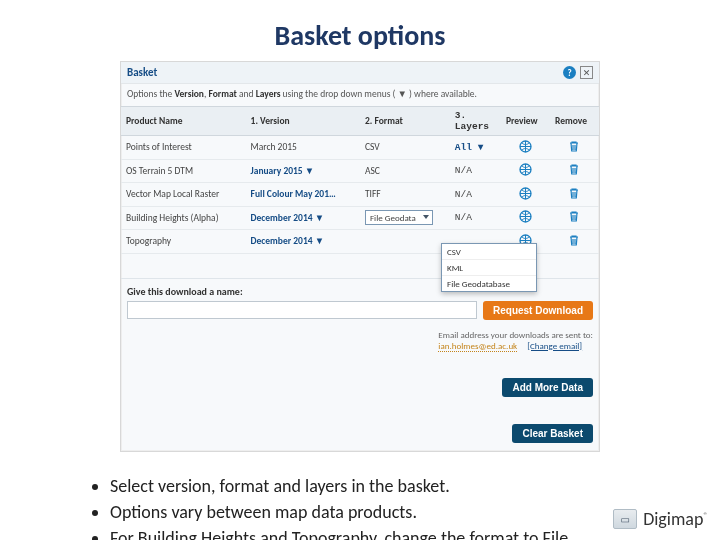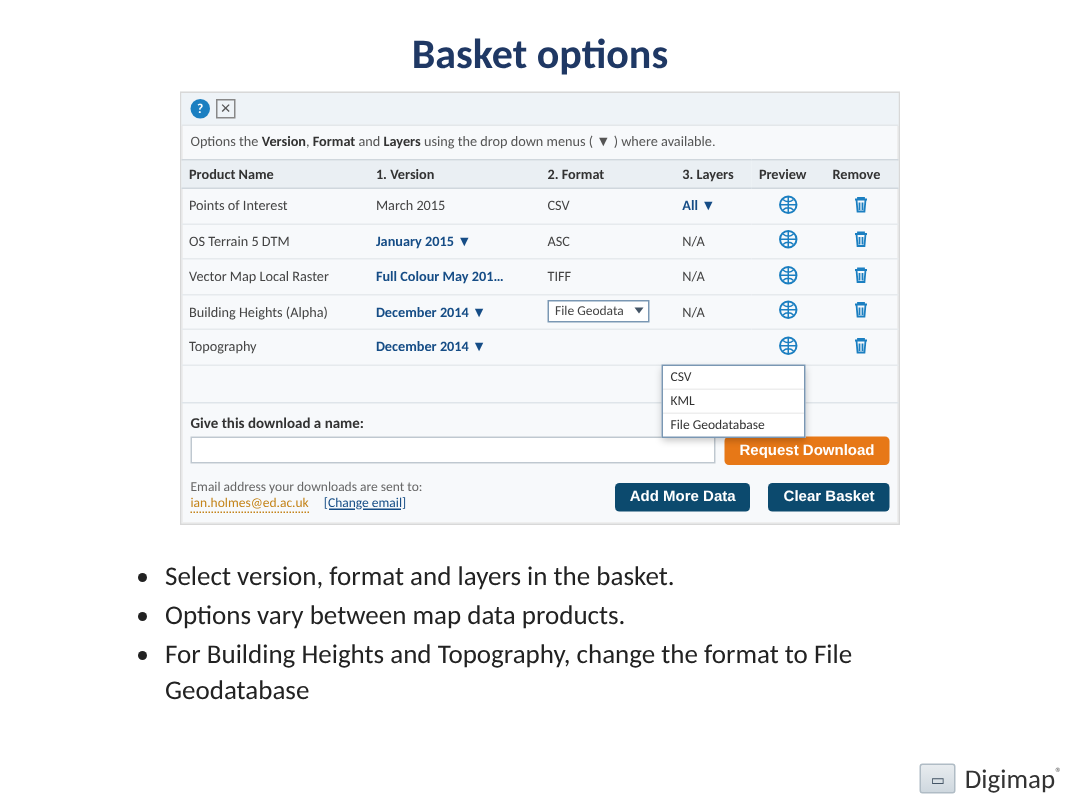--- a/index.html
+++ b/index.html
@@ -135,21 +135,21 @@
     font-size: 10px;
     padding: 4px 10px;
     border-radius: 3px;
     cursor: pointer;
   }
   .btn-orange { background: #e77817; }
   .btn-blue { background: #0c4a6e; }
   .email-row {
     padding: 5px 6px 8px;
     font-size: 9px; color: #666;
-    display: flex; align-items: flex-end; gap: 12px;
+    display: flex; align-items: flex-end; gap: 27px; flex-direction: column;
   }
   .email-block { flex: 1; }
   .email-addr { color: #c4841a; border-bottom: 1px dotted #c4841a; }
   .change-email { color: #164d86; text-decoration: underline; margin-left: 8px; }
   .bullets {
     margin: 22px 60px 0 70px;
     font-size: 18px;
     color: #222;
     line-height: 1.35;
   }
@@ -165,31 +165,32 @@
     border: 1px solid #b0bcc5;
     border-radius: 2px;
     display: flex; align-items: center; justify-content: center;
     font-size: 10px; color: #456;
   }
   .brand { font-size: 18px; color: #333; font-weight: 500; }
   .reg { font-size: 9px; vertical-align: super; color: #666; }
   .col-pn { width: 122px; }
   .col-v { width: 112px; }
   .col-f { width: 88px; }
-  .col-l { width: 50px; }
+  .col-l { width: 50px; font-family: Liberation Mono, monospace; }
   .col-pv { width: 48px; text-align: center; }
   .col-rm { width: 48px; text-align: center; }
 </style>
 </head>
 <body>
 
 <div class="slide-title">Basket options</div>
 
 <div class="panel-wrap" style="position:relative;">
   <div class="panel-head">
+    <span class="panel-title">Basket</span>
     <span class="help-icon">?</span>
     <span class="close-icon">✕</span>
   </div>
   <div class="instruct">
     <span>Options the </span><b>Version</b><span>, </span><b>Format</b><span> and </span><b>Layers</b><span> using the drop down menus ( ▼ ) where available.</span>
   </div>
 
   <table class="prod">
     <thead>
       <tr>

